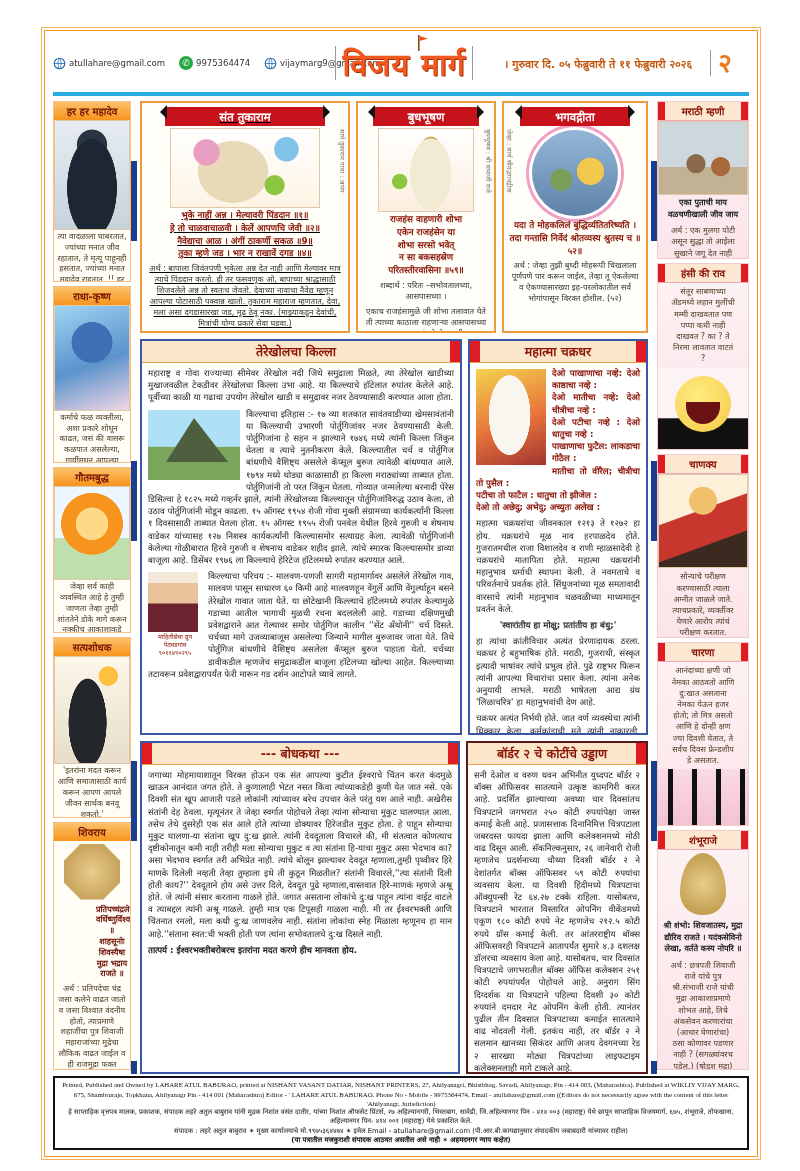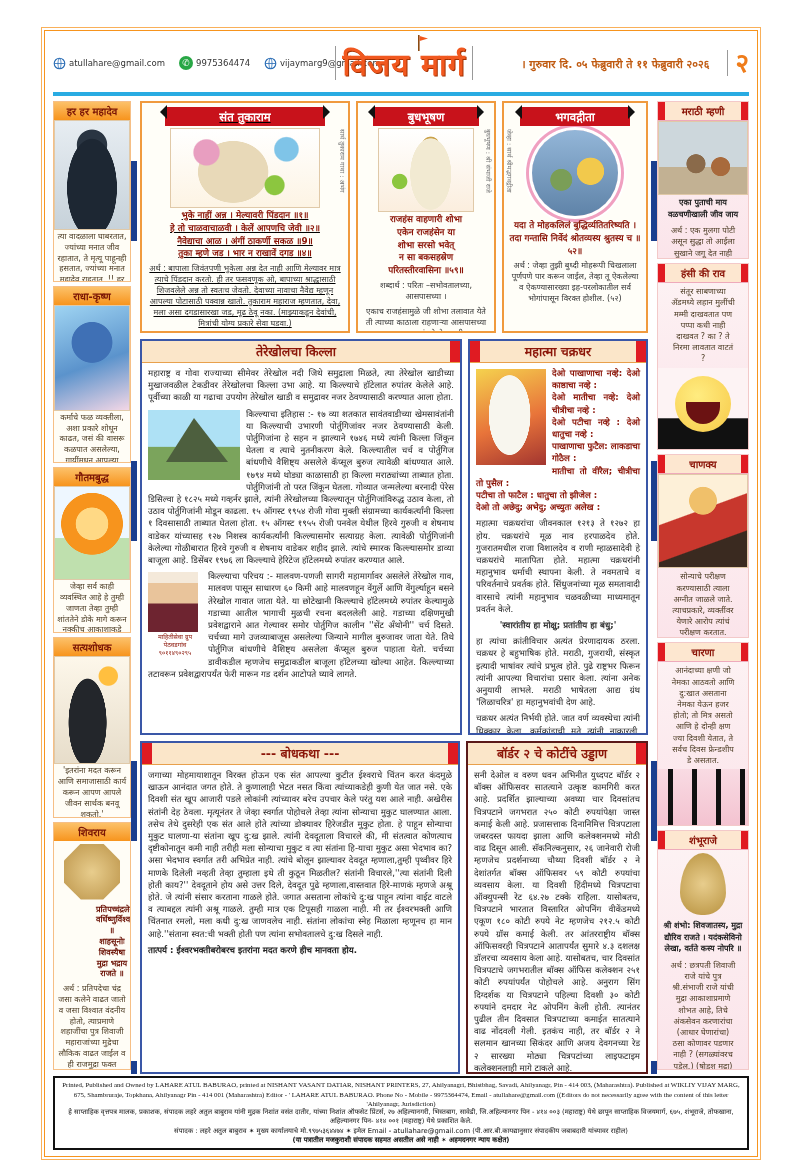--- a/index.html
+++ b/index.html
@@ -9,21 +9,21 @@
   
   .hdr{display:flex;align-items:center;height:52px;gap:8px;}
   .hdr-left{display:flex;align-items:center;gap:7px;font-size:8.5px;color:#333;width:268px;}
   .vline{width:1px;height:22px;background:#bbb;}
   .contact{display:flex;align-items:center;gap:3px;white-space:nowrap;}
   .phone-badge{width:14px;height:14px;border-radius:50%;background:#28a745;color:#fff;display:flex;align-items:center;justify-content:center;font-size:9px;}
   .masthead{flex:1;display:flex;align-items:center;justify-content:center;gap:6px;position:relative;}
   .mast-bar{width:1px;height:34px;background:#999;}
   .mast-text{font-size:30px;font-weight:bold;color:#f1581f;letter-spacing:1px;text-shadow:1px 1px 0 #a33000;}
   .flag{position:absolute;top:-8px;left:50%;margin-left:6px;}
-  .hdr-right{display:flex;align-items:center;gap:18px;justify-content:flex-end;width:262px;}
+  .hdr-right{display:flex;align-items:center;gap:18px;justify-content:center;width:262px;}
   .dateline{font-size:11px;font-weight:bold;color:#c05a10;white-space:nowrap;}
   .pageno{font-size:26px;font-weight:bold;color:#ef7c1a;border-left:1px solid #999;padding-left:7px;line-height:1;}
   .rule{height:4px;background:#29abe2;margin:3px 0 5px 0;}
   
   .main{flex:1;display:flex;overflow:hidden;}
   .vgap{width:6px;background:repeating-linear-gradient(180deg,transparent 0 60px,#1b3f8f 60px 140px,transparent 140px 300px);}
   .lsb{width:78px;display:flex;flex-direction:column;overflow:hidden;}
   .rsb{width:92px;display:flex;flex-direction:column;overflow:hidden;}
   .center{flex:1;display:flex;flex-direction:column;overflow:hidden;padding:0 3px;}
   
@@ -368,17 +368,17 @@
         <div class="rverse">श्री शंभो: शिवजातस्य, मुद्रा द्यौरिव राजते । यदंकसेविनो लेखा, वर्तते कस्य नोपरि ॥</div>
         <div class="rtxt">अर्थ : छत्रपती शिवाजी राजे यांचे पुत्र श्री.संभाजी राजे यांची मुद्रा आकाशाप्रमाणे शोभत आहे, तिचे अंकसेवन करणारांचा (आधार घेणारांचा) ठसा कोणावर पडणार नाही ? (सगळ्यांवरच पडेल.) (षोडश मुद्रा)</div>
       </div>
     </aside>
   </div>
 
   <footer class="imprint">
     <div class="imp-en">Printed, Published and Owned by LAHARE ATUL BABURAO, printed at NISHANT VASANT DATIAR, NISHANT PRINTERS, 27, Ahilyanagri, Bhistbhag, Savadi, Ahilyanagr, Pin - 414 003, (Maharashtra). Published at WIKLIY VIJAY MARG, 675, Shambruraje, Topkhana, Ahilyanagr Pin - 414 001 (Maharashtra) Editor - ' LAHARE ATUL BABURAO. Phone No - Mobile - 9975364474, Email - atullahare@gmail.com ((Editors do not necessarily agree with the content of this letter 'Ahilyanagr, Jurisdiction)</div>
     <div class="imp-mr">हे साप्ताहिक वृत्तपत्र मालक, प्रकाशक, संपादक लहरे अतुल बाबुराव यांनी मुद्रक निशांत वसंत दातीर, यांच्या निशांत ऑफसेट प्रिंटर्स, २७ अहिल्यानगरी, भिस्तबाग, सावेडी, जि.अहिल्यानगर पिन - ४१४ ००३ (महाराष्ट्र) येथे छापून साप्ताहिक विजयमार्ग, ६७५, शंभूराजे, तोफखाना, अहिल्यानगर पिन- ४१४ ००१ (महाराष्ट्र) येथे प्रकाशित केले.</div>
     <div class="imp-mr">संपादक : लहरे अतुल बाबुराव ✶ मुख्य कार्यालयाचे मो.९९७५३६४४७४ ✶ इमेल Email - atullahare@gmail.com (पी.आर.बी.कायद्यानुसार संपादकीय जबाबदारी यांच्यावर राहील)</div>
-    <div class="imp-mr imp-last">(या पत्रातील मजकुराशी संपादक सहमत असतील असे नाही ✶ अहमदनगर न्याय कक्षेत)</div>
+    <div class="imp-mr imp-last">(या पत्रातील मजकुराशी संपादक आठवत असतील असे नाही ✶ अहमदनगर न्याय कक्षेत)</div>
   </footer>
 
  </div>
 </div>
 
 </body></html>

